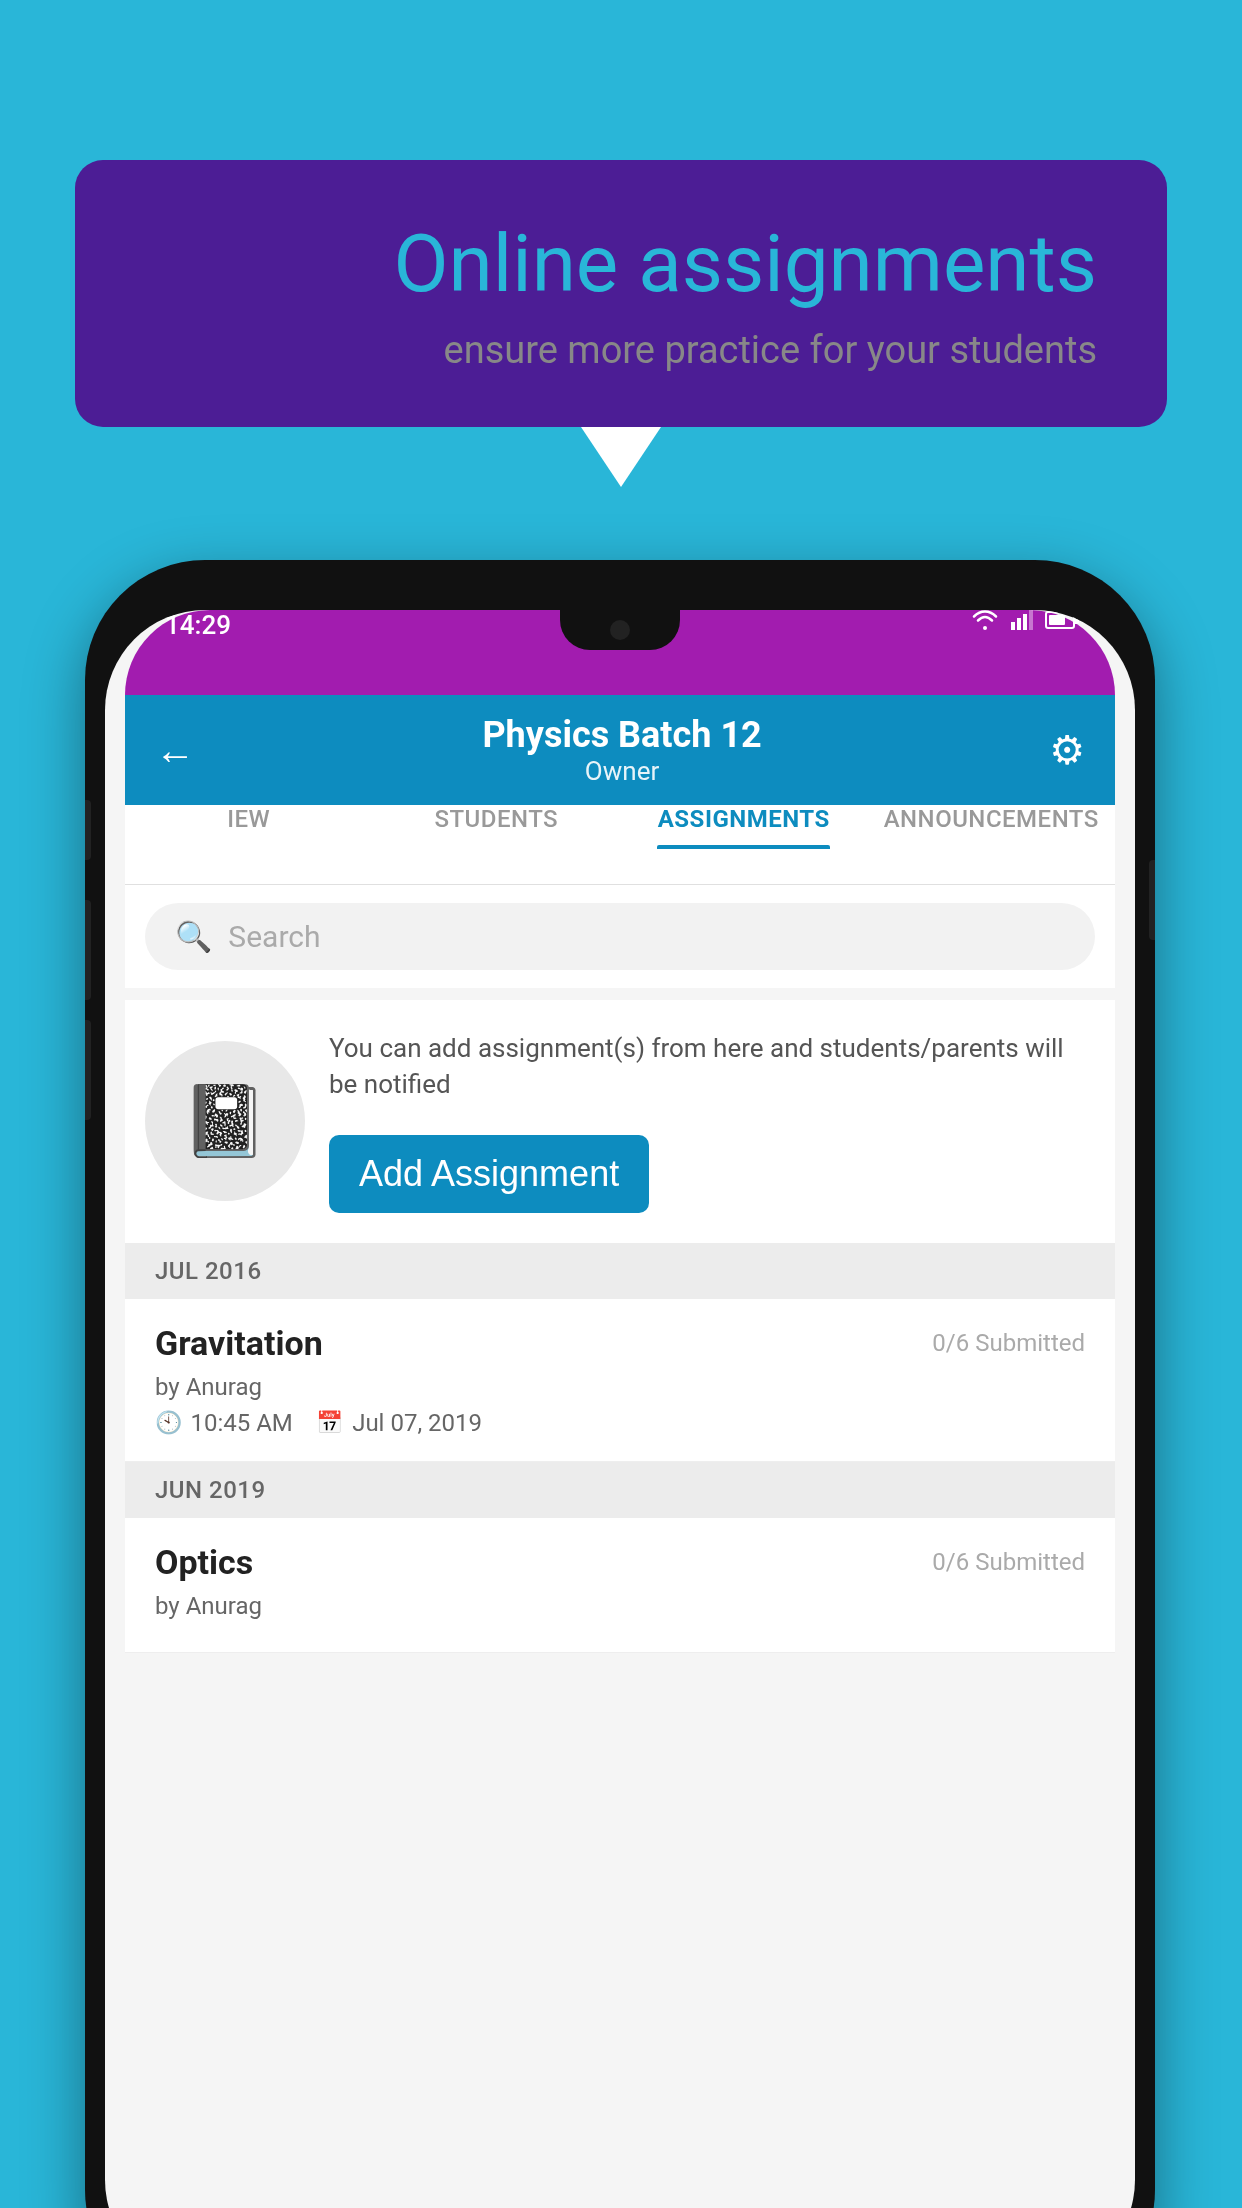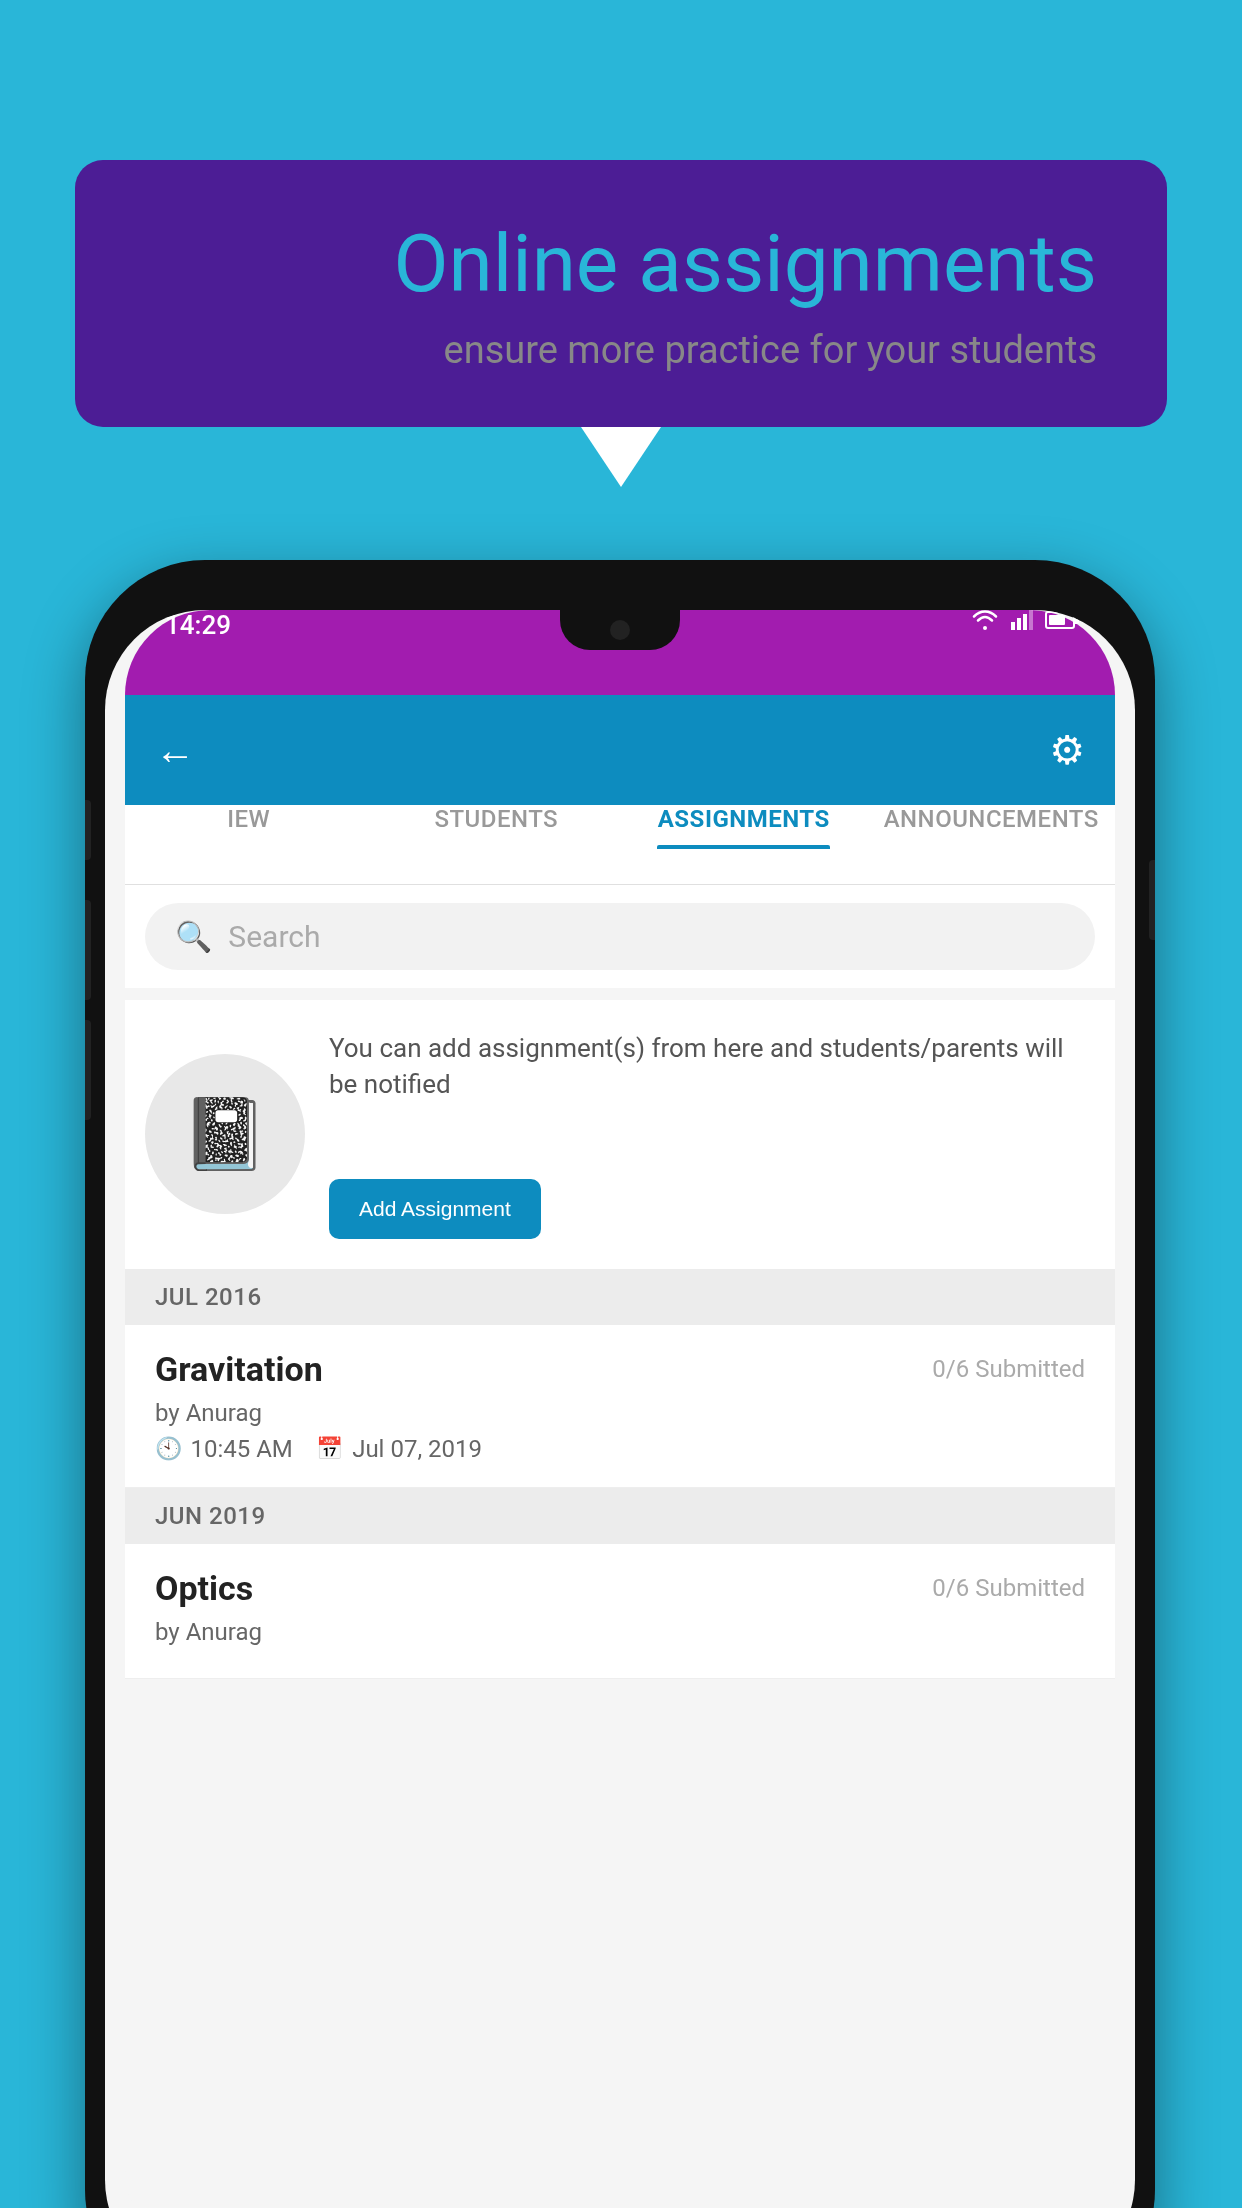--- a/index.html
+++ b/index.html
@@ -283,25 +283,24 @@
       color: #555;
       line-height: 1.4;
     }
 
     .add-assignment-btn {
       background: #0d8cbf;
       color: white;
       border: none;
       border-radius: 10px;
       padding: 18px 30px;
-      font-size: 21px;
+      font-size: 36px;
       font-weight: 500;
       cursor: pointer;
       align-self: flex-start;
-      margin-top: 44px;
     }
 
     
     .section-header {
       background: #ececec;
       padding: 14px 30px;
       font-size: 24px;
       color: #666;
       font-weight: 500;
       letter-spacing: 0.5px;
@@ -470,20 +469,24 @@
         </svg>
 
         <div class="battery-icon">
           <div class="battery-fill"></div>
         </div>
       </div>
     </div>
 
     <div class="app-header">
       <span class="header-back">←</span>
+      <div class="header-title-group">
+        <div class="header-title">Physics Batch 12</div>
+        <div class="header-subtitle">Owner</div>
+      </div>
       <span class="header-gear">⚙</span>
     </div>
 
     <div class="tabs-bar">
       <div class="tab-item">IEW</div>
       <div class="tab-item">STUDENTS</div>
       <div class="tab-item active">ASSIGNMENTS</div>
       <div class="tab-item">ANNOUNCEMENTS</div>
     </div>
 

